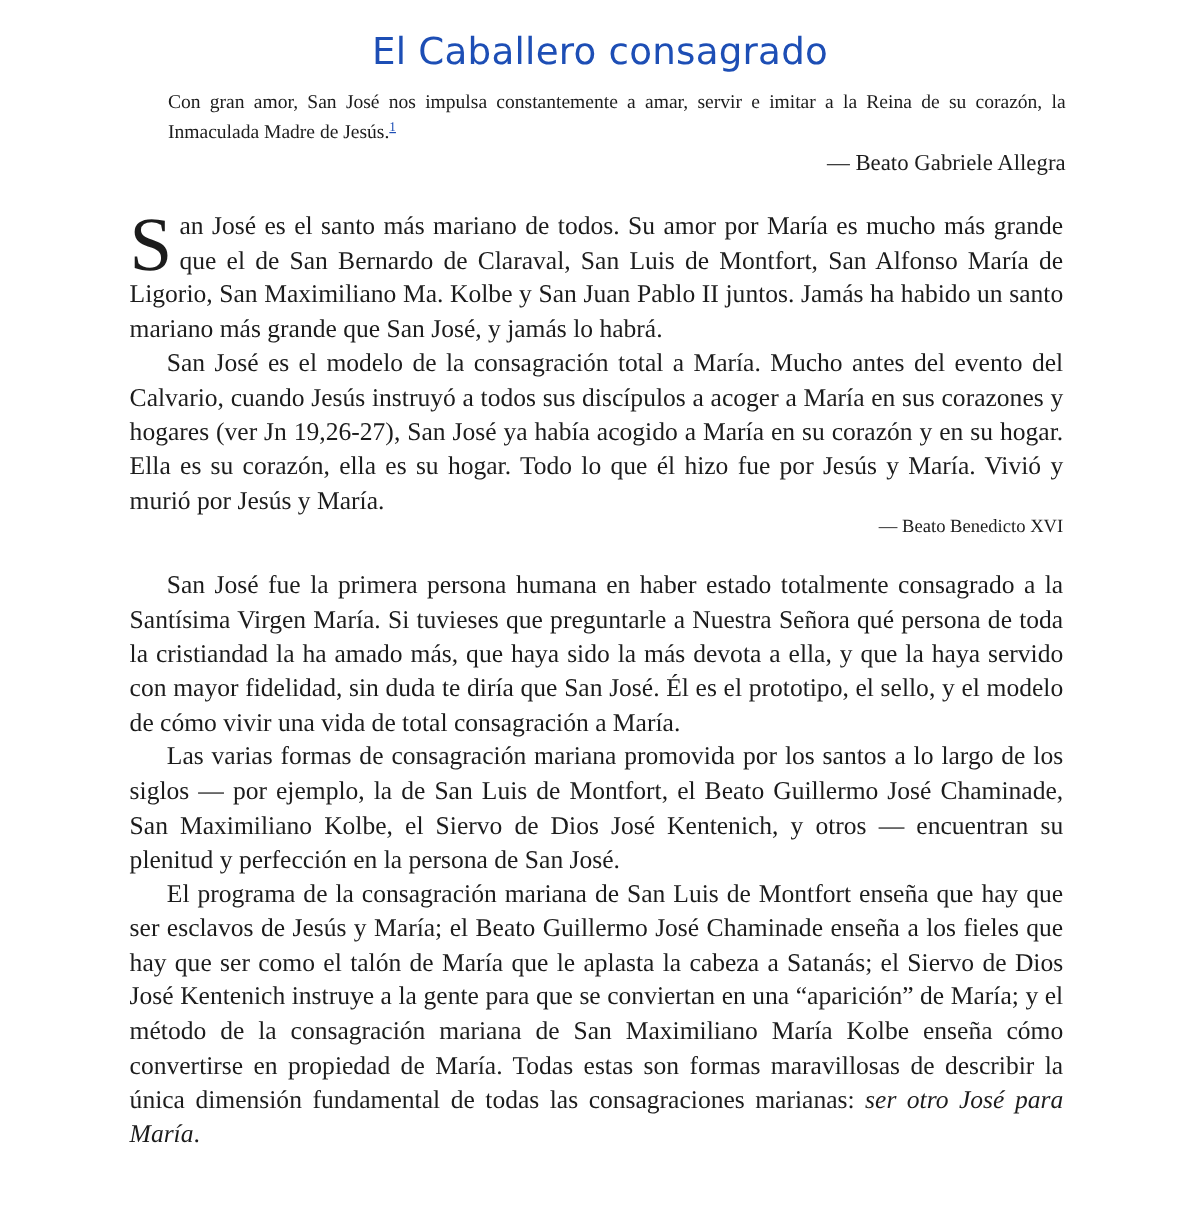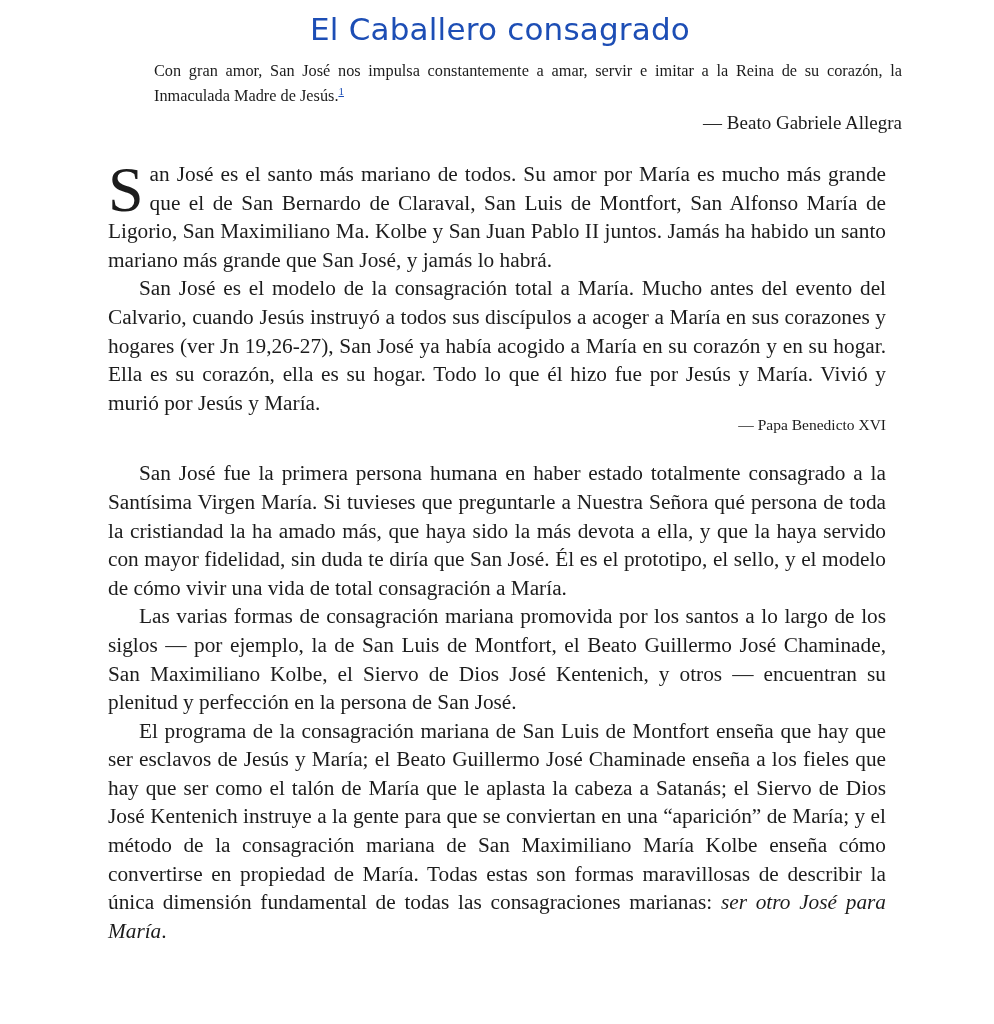--- a/index.html
+++ b/index.html
@@ -16,34 +16,34 @@
     color: #1c1c1c;
   }
   .page {
     position: absolute;
     left: 108px;
     top: 0;
     width: 778px;
   }
   .title {
     margin: 0;
-    padding-top: 9px;
+    padding-top: 23px;
     height: 40px;
     text-align: center;
     font-family: "DejaVu Sans", sans-serif;
     font-weight: normal;
     font-size: 31px;
     letter-spacing: 0.2px;
     line-height: 40px;
     color: #1d4eb5;
     position: relative;
     left: 3px;
   }
   .epigraph {
-    margin: 10px 0 0 46px;
+    margin: 10px 0 0 32px;
     width: 748px;
     font-size: 16.3px;
     line-height: 24.5px;
     text-align: justify;
   }
   .epigraph-text {
     margin: 0;
   }
   .fnref {
     color: #1d4eb5;
@@ -104,21 +104,21 @@
 
   <div class="epigraph">
     <p class="epigraph-text"><span>Con gran amor, San José nos impulsa constantemente a amar, servir e imitar a la Reina de su corazón, la Inmaculada Madre de Jesús.</span><a class="fnref">1</a></p>
     <p class="epigraph-attr">— Beato Gabriele Allegra</p>
   </div>
 
   <div class="body-text">
     <p><span class="dropcap">S</span><span>an José es el santo más mariano de todos. Su amor por María es mucho más grande que el de San Bernardo de Claraval, San Luis de Montfort, San Alfonso María de Ligorio, San Maximiliano Ma. Kolbe y San Juan Pablo II juntos. Jamás ha habido un santo mariano más grande que San José, y jamás lo habrá.</span></p>
 
     <p class="indent">San José es el modelo de la consagración total a María. Mucho antes del evento del Calvario, cuando Jesús instruyó a todos sus discípulos a acoger a María en sus corazones y hogares (ver Jn 19,26-27), San José ya había acogido a María en su corazón y en su hogar. Ella es su corazón, ella es su hogar. Todo lo que él hizo fue por Jesús y María. Vivió y murió por Jesús y María.</p>
-    <p class="quote-attr">— Papa Benedicto XVI</p>
+    <p class="quote-attr">— Beato Benedicto XVI</p>
 
     <div class="section-gap"></div>
 
     <p class="indent">San José fue la primera persona humana en haber estado totalmente consagrado a la Santísima Virgen María. Si tuvieses que preguntarle a Nuestra Señora qué persona de toda la cristiandad la ha amado más, que haya sido la más devota a ella, y que la haya servido con mayor fidelidad, sin duda te diría que San José. Él es el prototipo, el sello, y el modelo de cómo vivir una vida de total consagración a María.</p>
     <p class="indent">Las varias formas de consagración mariana promovida por los santos a lo largo de los siglos — por ejemplo, la de San Luis de Montfort, el Beato Guillermo José Chaminade, San Maximiliano Kolbe, el Siervo de Dios José Kentenich, y otros — encuentran su plenitud y perfección en la persona de San José.</p>
     <p class="indent"><span>El programa de la consagración mariana de San Luis de Montfort enseña que hay que ser esclavos de Jesús y María; el Beato Guillermo José Chaminade enseña a los fieles que hay que ser como el talón de María que le aplasta la cabeza a Satanás; el Siervo de Dios José Kentenich instruye a la gente para que se conviertan en una “aparición” de María; y el método de la consagración mariana de San Maximiliano María Kolbe enseña cómo convertirse en propiedad de María. Todas estas son formas maravillosas de describir la única dimensión fundamental de todas las consagraciones marianas: </span><em>ser otro José para María</em><span>.</span></p>
   </div>
 
 </div>
 

